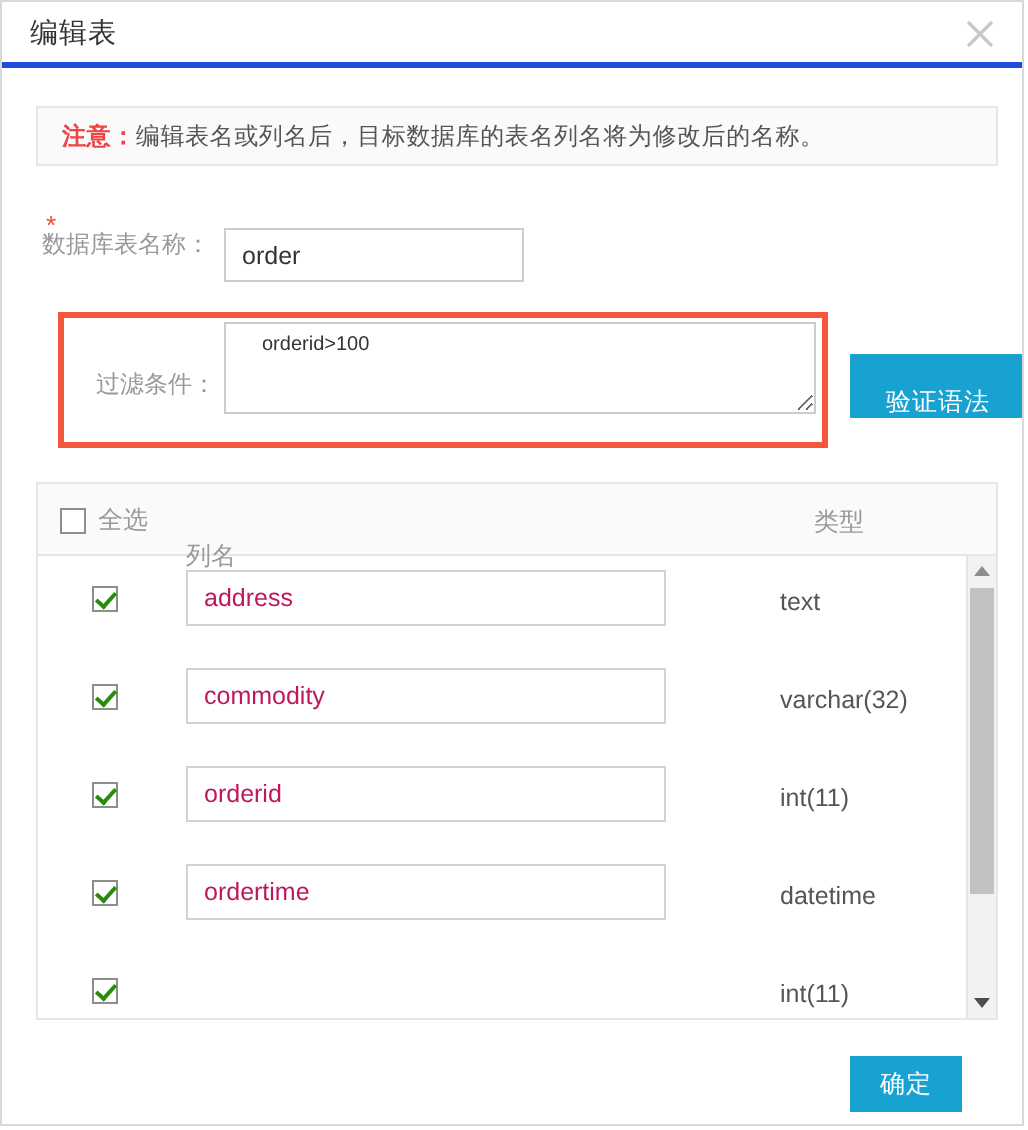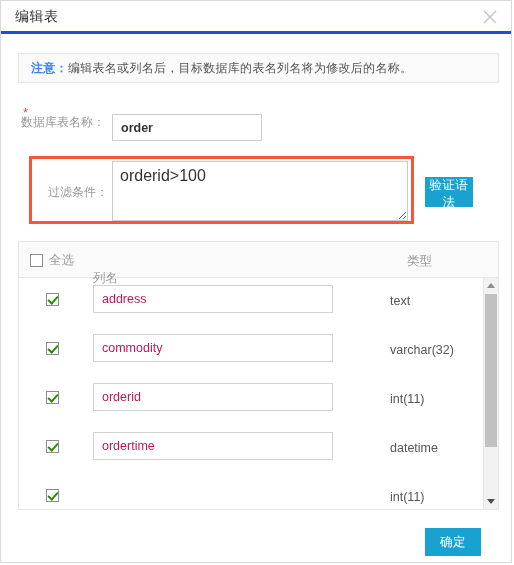--- a/index.html
+++ b/index.html
@@ -60,21 +60,21 @@
     box-sizing: border-box;
     display: flex;
     align-items: center;
   }
   .notice-text {
     padding-left: 12px;
     font-size: 12px;
     color: #555555;
     letter-spacing: .3px;
   }
-  .notice-text b { color:#3b82f6; font-weight: bold; }
+  .notice-text b { color:#ef4444; font-weight: bold; }
 
   
   .field-tablename-label {
     position: absolute;
     left: 18px; top: 112px;
     width: 86px;
     text-align: right;
     font-size: 12px;
     color: #999999;
     line-height: 19px;
@@ -91,21 +91,20 @@
     left: 111px; top: 113px;
     width: 150px; height: 27px;
     border: 1px solid #cccccc;
     box-sizing: border-box;
     font-family: "Liberation Sans", sans-serif;
     font-size: 12.5px;
     color: #333333;
     padding: 4px 8px;
     background: #fff;
     outline: none;
-    font-weight: bold;
   }
 
   
   .filter-highlight {
     position: absolute;
     left: 28px; top: 155px;
     width: 385px; height: 68px;
     border: 3px solid #f4573b;
     box-sizing: border-box;
     background: #ffffff;
@@ -114,44 +113,44 @@
     position: absolute;
     left: 37px; top: 183px;
     width: 70px;
     text-align: right;
     font-size: 12px;
     color: #999999;
   }
   .filter-textarea {
     position: absolute;
     left: 111px; top: 160px;
-    width: 296px; height: 60px;
+    width: 296px; height: 46px;
     border: 1px solid #cccccc;
     box-sizing: border-box;
     font-family: "Liberation Sans", sans-serif;
-    font-size: 16px;
+    font-size: 10px;
     color: #333333;
-    padding: 5px 7px;
+    padding: 5px 18px;
     resize: both;
     outline: none;
     background: #fff;
     overflow: hidden;
   }
   .btn-validate {
     position: absolute;
     left: 424px; top: 176px;
-    width: 48px; height: 30px;
+    width: 88px; height: 30px;
     background: #18a2d2;
     color: #ffffff;
     border: none;
     font-family: "Liberation Sans", sans-serif;
     font-size: 12.5px;
     letter-spacing: .5px;
     cursor: pointer;
-    padding: 0;
+    padding: 16px;
   }
 
   
   .cols-panel {
     position: absolute;
     left: 17px; top: 240px;
     width: 481px; height: 269px;
     border: 1px solid #e6e6e6;
     box-sizing: border-box;
     background: #ffffff;

